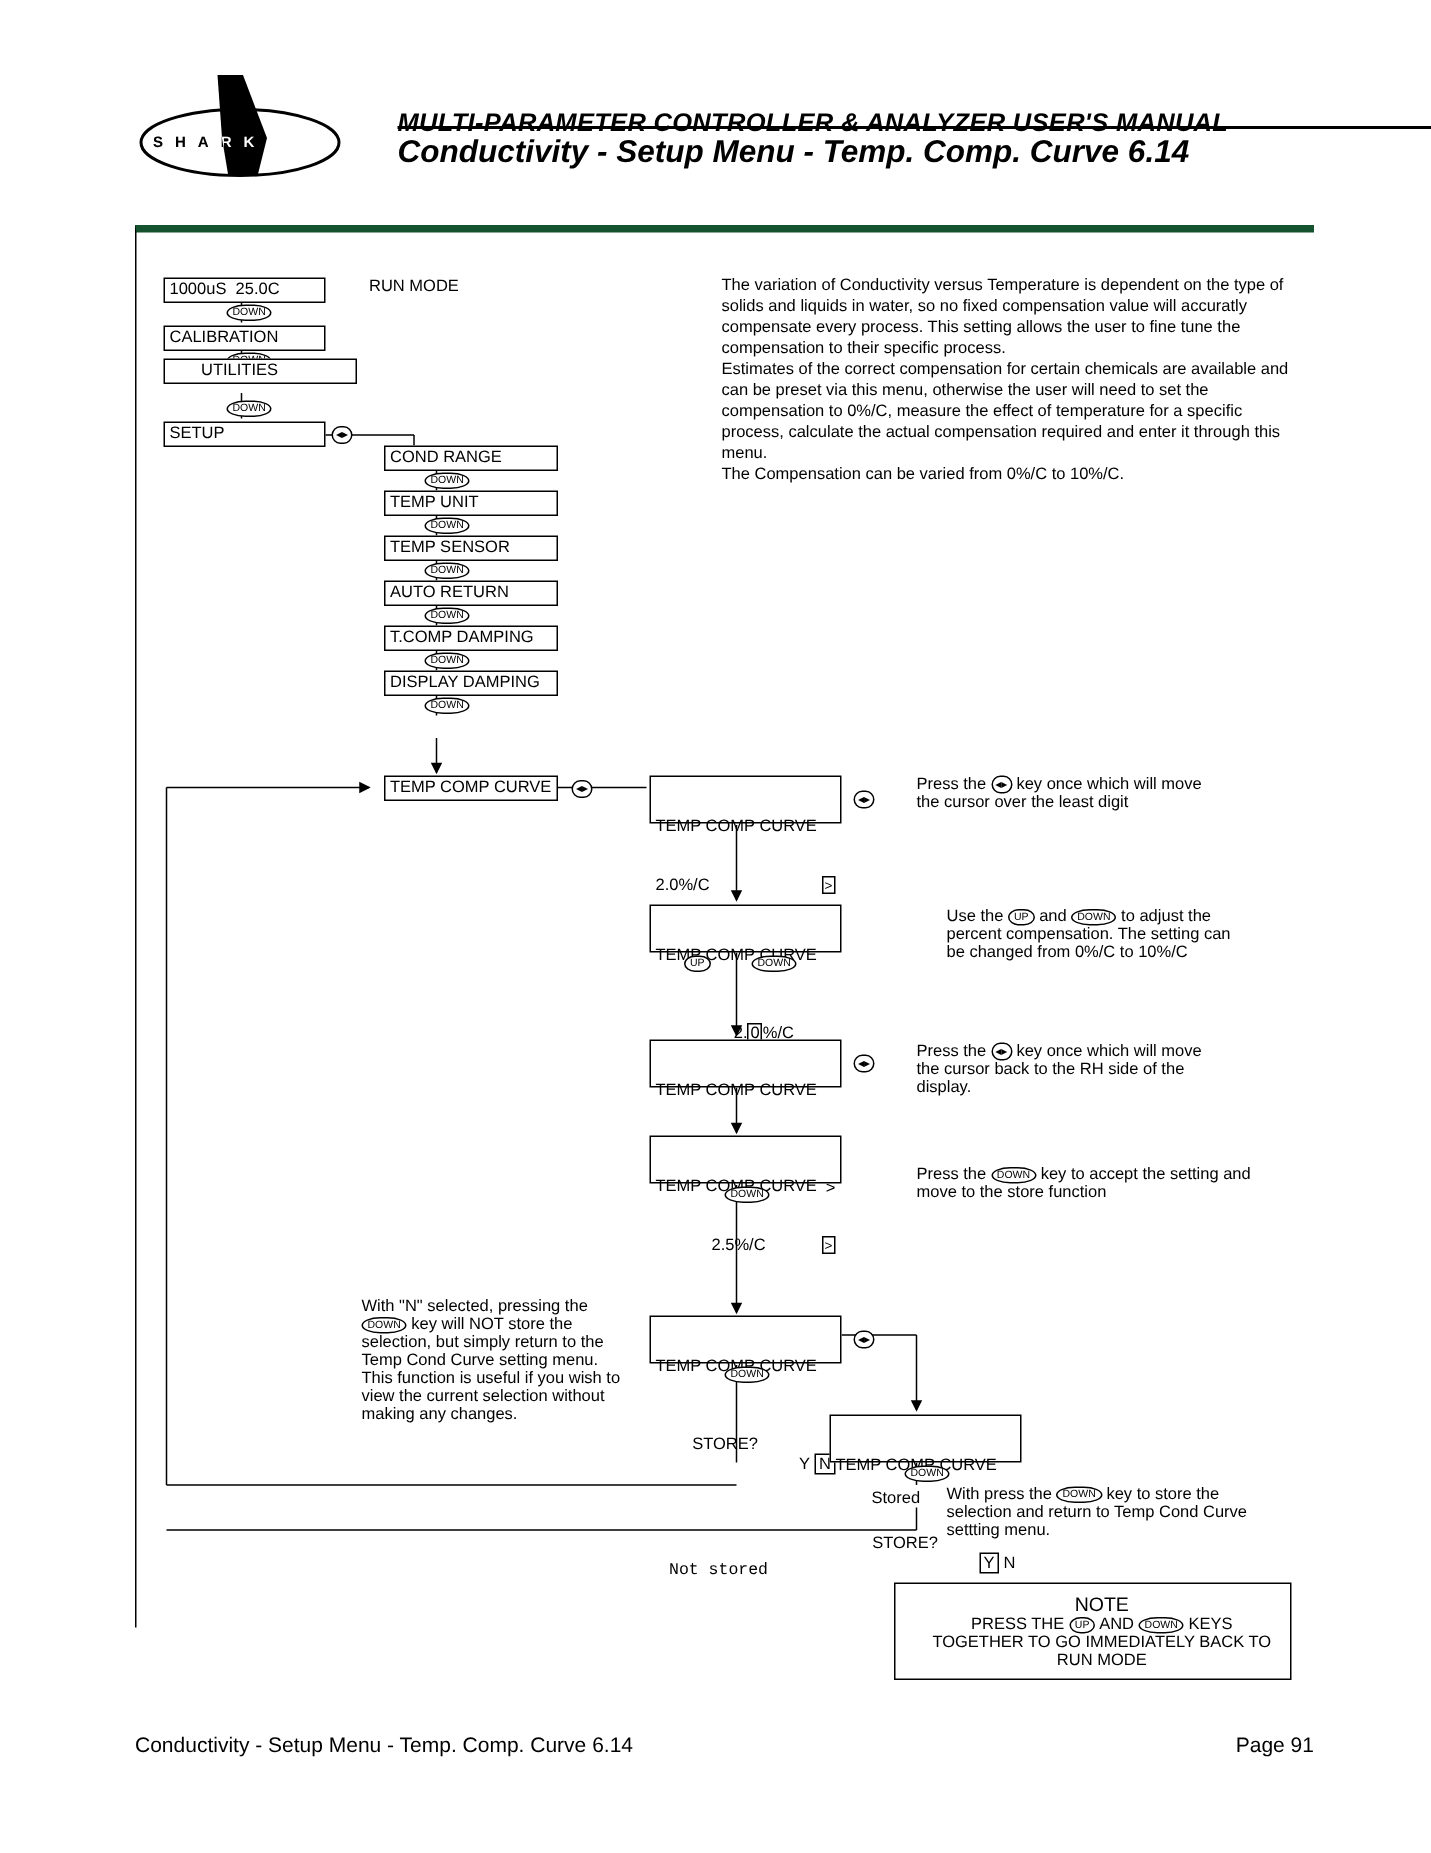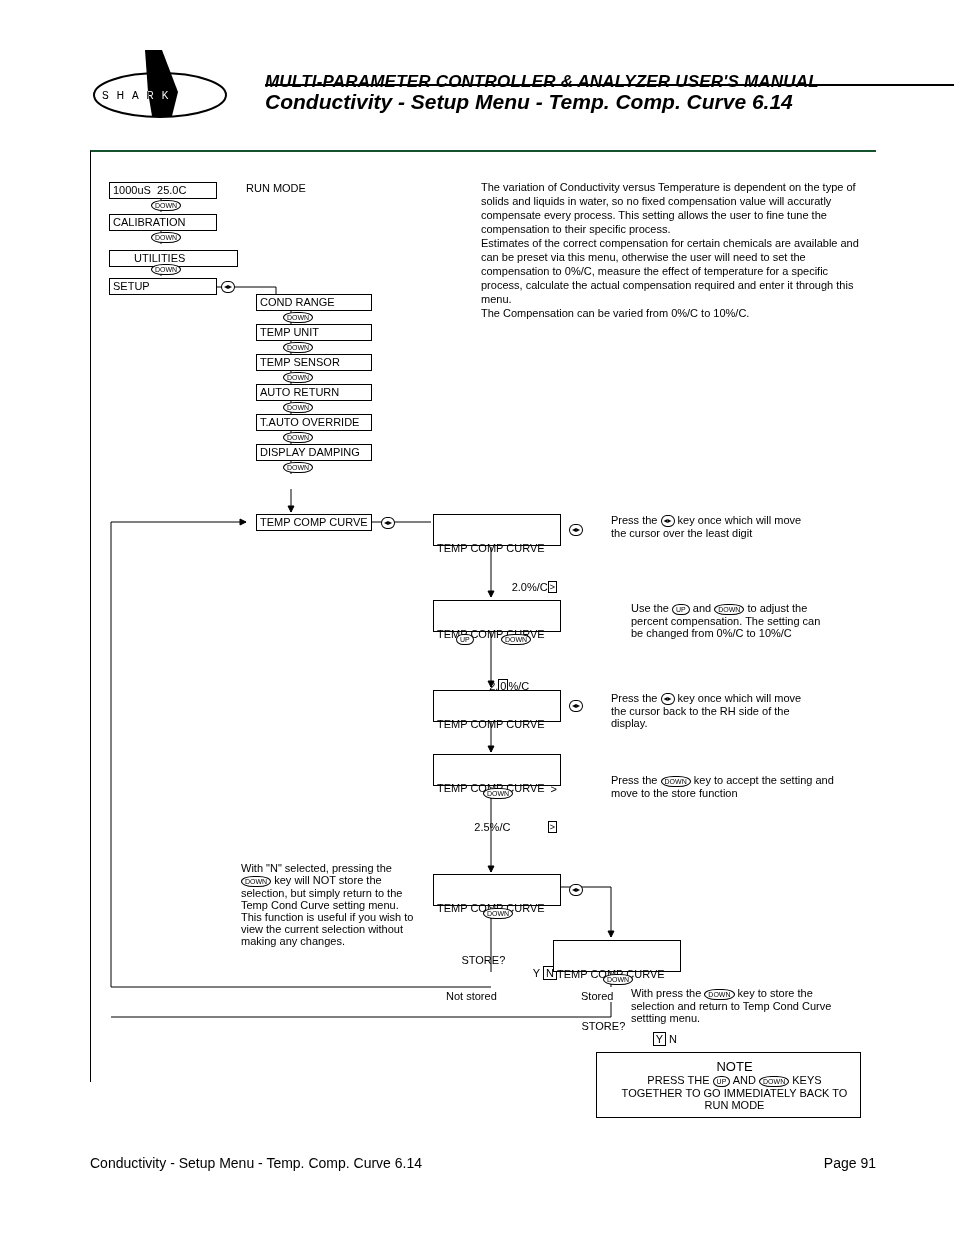--- a/index.html
+++ b/index.html
@@ -42,21 +42,21 @@
     left: 175px; top: 40px;
     font-size: 21px;
     font-weight: bold;
     font-style: italic;
   }
   .frame {
     position: absolute;
     left: 90px; top: 150px;
     width: 785px; height: 930px;
     border-left: 1px solid #000;
-    border-top: 2px solid #14532d;
+    border-top: 5px solid #14532d;
   }
   
   .abs { position: absolute; }
   .box {
     border: 1px solid #000;
     background:#fff;
     padding: 1px 3px;
     font-size: 11px;
     line-height: 13px;
     white-space: pre;
@@ -99,21 +99,21 @@
 </head>
 <body>
 
 <div class="page">
 
   <div class="header">
     <svg class="logo" viewBox="0 0 140 70">
       <ellipse cx="70" cy="45" rx="66" ry="22" fill="none" stroke="#000" stroke-width="2"></ellipse>
       <path d="M 55 0 L 72 0 L 88 42 L 82 66 L 62 66 L 58 42 Z" fill="#000"></path>
     </svg>
-    <div class="abs" style="left:12px; top:40px; width:120px; font-size:10px; font-weight:normal; letter-spacing:8px; color:#fff; mix-blend-mode:difference;">
+    <div class="abs" style="left:12px; top:40px; width:120px; font-size:10px; font-weight:bold; letter-spacing:8px; color:#fff; mix-blend-mode:difference;">
       <span>S</span><span>H</span><span>A</span><span>R</span><span>K</span>
     </div>
     <div class="manual-title">MULTI-PARAMETER CONTROLLER &amp; ANALYZER USER'S MANUAL</div>
     <div class="rule"></div>
     <div class="section-title">Conductivity - Setup Menu - Temp. Comp. Curve 6.14</div>
   </div>
 
   <div class="frame">
 
     <svg class="lines" width="785" height="930">
@@ -167,45 +167,45 @@
       </g>
     </svg>
 
     <div class="abs box" style="left:18px; top:30px; width:100px;">1000uS  25.0C</div>
     <div class="abs lbl" style="left:155px; top:30px;">RUN MODE</div>
     <span class="abs ovalkey" style="left:60px; top:48px;">DOWN</span>
 
     <div class="abs box" style="left:18px; top:62px; width:100px;">CALIBRATION</div>
     <span class="abs ovalkey" style="left:60px; top:80px;">DOWN</span>
 
-    <div class="abs box" style="left:18px; top:98px; width:100px;padding-left:24px;">UTILITIES</div>
+    <div class="abs box" style="left:18px; top:84px; width:100px;padding-left:24px;">UTILITIES</div>
     <span class="abs ovalkey" style="left:60px; top:112px;">DOWN</span>
 
     <div class="abs box" style="left:18px; top:126px; width:100px;">SETUP</div>
     <span class="abs ovalkey-arrows" style="left:130px; top:129px;">◂▸</span>
 
     <div class="abs box" style="left:165px; top:142px; width:108px;">COND RANGE</div>
     <span class="abs ovalkey" style="left:192px; top:160px;">DOWN</span>
     <div class="abs box" style="left:165px; top:172px; width:108px;">TEMP UNIT</div>
     <span class="abs ovalkey" style="left:192px; top:190px;">DOWN</span>
     <div class="abs box" style="left:165px; top:202px; width:108px;">TEMP SENSOR</div>
     <span class="abs ovalkey" style="left:192px; top:220px;">DOWN</span>
     <div class="abs box" style="left:165px; top:232px; width:108px;">AUTO RETURN</div>
     <span class="abs ovalkey" style="left:192px; top:250px;">DOWN</span>
-    <div class="abs box" style="left:165px; top:262px; width:108px;">T.AUTO OVERRIDE</div>
+    <div class="abs box" style="left:165px; top:262px; width:108px;">T.COMP DAMPING</div>
     <span class="abs ovalkey" style="left:192px; top:280px;">DOWN</span>
     <div class="abs box" style="left:165px; top:292px; width:108px;">DISPLAY DAMPING</div>
     <span class="abs ovalkey" style="left:192px; top:310px;">DOWN</span>
 
     <div class="abs box" style="left:165px; top:362px; width:108px;">TEMP COMP CURVE</div>
     <span class="abs ovalkey-arrows" style="left:290px; top:365px;">◂▸</span>
 
     <div class="abs box" style="left:342px; top:362px; width:120px; height:28px;">
       <div>TEMP COMP CURVE</div>
-      <div style="text-align:right;"><span>2.0%/C</span><span style="float:right; border:1px solid #000; font-size:9px; padding:0 1px; line-height:10px;">&gt;</span></div>
+      <div style="text-align:left;"><span>2.0%/C</span><span style="float:right; border:1px solid #000; font-size:9px; padding:0 1px; line-height:10px;">&gt;</span></div>
     </div>
     <span class="abs ovalkey-arrows" style="left:478px; top:372px;">◂▸</span>
 
     <div class="abs box" style="left:342px; top:448px; width:120px; height:28px;">
       <div>TEMP COMP CURVE</div>
       <div style="text-align:center;">
         <span>2.</span><span style="border:1px solid #000; padding:0 1px;">0</span><span>%/C</span>
         <span style="float:right;">&gt;</span>
       </div>
     </div>
@@ -239,21 +239,21 @@
 
     <div class="abs box" style="left:462px; top:788px; width:120px; height:28px;">
       <div>TEMP COMP CURVE</div>
       <div>
         <span>STORE?</span>
         <span style="float:right;"><span style="border:1px solid #000; padding:0 2px;">Y</span>&nbsp;<span>N</span></span>
       </div>
     </div>
     <span class="abs ovalkey" style="left:512px; top:822px;">DOWN</span>
 
-    <div class="abs lbl" style="left:355px; top:838px;">Not stored</div>
+    <div class="abs lbl" style="left:355px; top:886px;font-family:Liberation Mono, monospace;">Not stored</div>
     <div class="abs lbl" style="left:490px; top:838px;text-align:center;">Stored</div>
 
     <div class="abs" style="left:390px; top:28px; width:380px; font-size:11px; line-height:14px;">
       <div style="white-space:normal;">The variation of Conductivity versus Temperature is dependent on the type of solids and liquids in water, so no fixed compensation value will accuratly compensate every process. This setting allows the user to fine tune the compensation to their specific process.</div>
       <div style="white-space:normal;">Estimates of the correct compensation for certain chemicals are available and can be preset via this menu, otherwise the user will need to set the compensation to 0%/C, measure the effect of temperature for a specific process, calculate the actual compensation required and enter it through this menu.</div>
       <div style="white-space:normal;">The Compensation can be varied from 0%/C to 10%/C.</div>
     </div>
 
     <div class="abs" style="left:520px; top:362px; width:200px; white-space:normal;">
       <span>Press the </span><span class="ovalkey-arrows">◂▸</span><span> key once which will move the cursor over the least digit</span>

